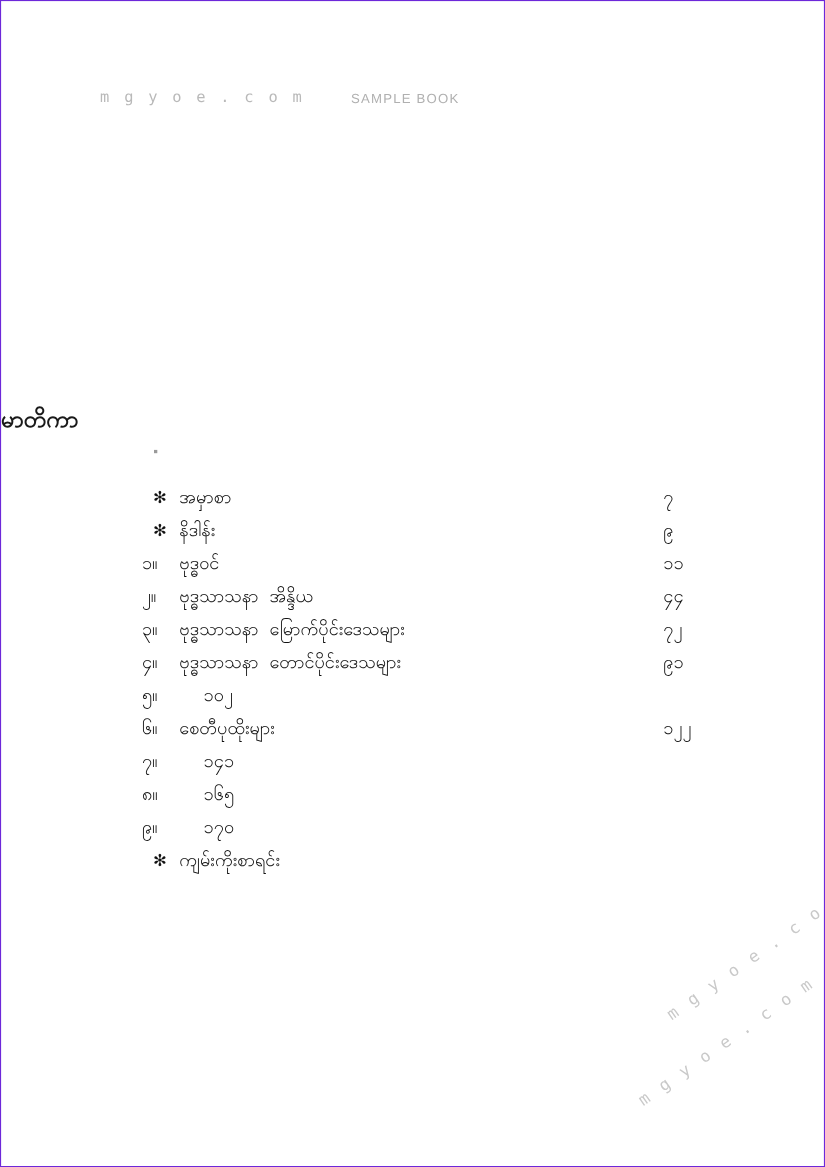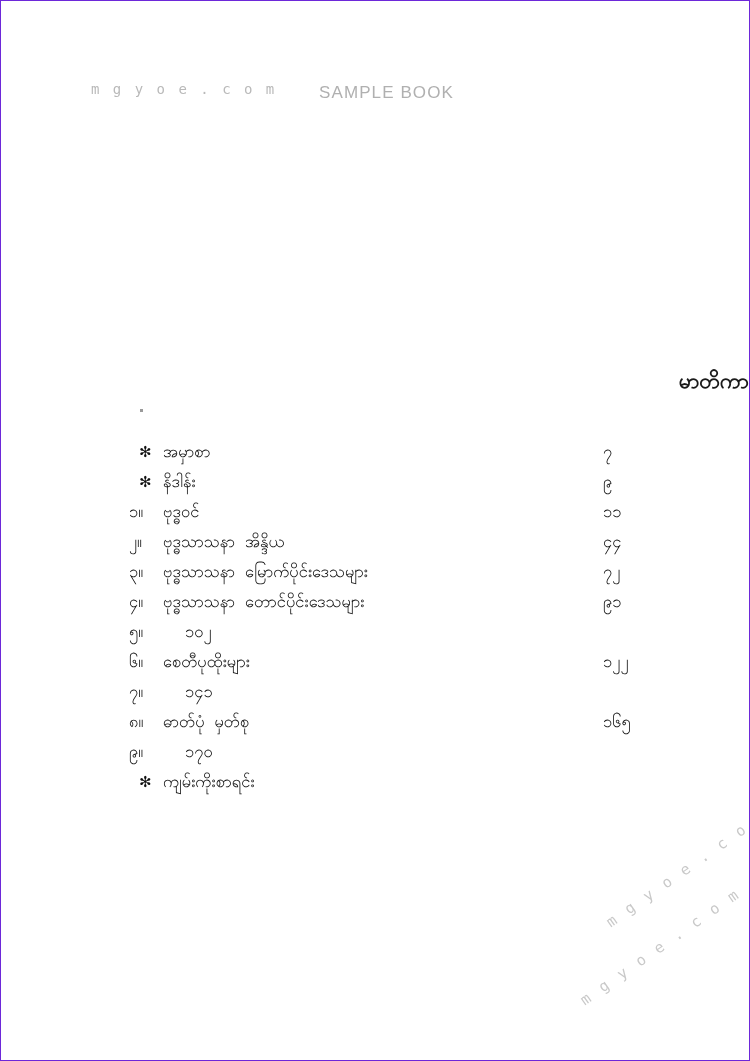--- a/index.html
+++ b/index.html
@@ -30,34 +30,34 @@
     font-size: 14px;
     letter-spacing: 2.5px;
     color: #b9b9b9;
     font-family: "DejaVu Sans Mono", "Liberation Mono", monospace;
     white-space: nowrap;
   }
   .sample-book {
     position: absolute;
     left: 318px;
     top: 82px;
-    font-size: 17px;
+    font-size: 12px;
     letter-spacing: 1.1px;
     color: #b0b0b0;
     font-family: "Liberation Sans", sans-serif;
     white-space: nowrap;
   }
 
   
   .doc-title {
     position: absolute;
     left: 0;
     right: 0;
     top: 366px;
-    text-align: right;
+    text-align: left;
     font-size: 21px;
     font-weight: bold;
     color: #1a1a1a;
     font-family: "DejaVu Sans", "Liberation Sans", sans-serif;
   }
   .tiny-mark {
     position: absolute;
     left: 139px;
     top: 408px;
     width: 3px;
@@ -180,21 +180,20 @@
       <span class="toc-page">၁၂၂</span>
     </div>
 
     <div class="toc-row">
       <span class="toc-num">၇။</span>
       <span class="toc-page">၁၄၁</span>
     </div>
 
     <div class="toc-row">
       <span class="toc-num">၈။</span>
-      <span class="toc-label">ဓာတ်ပုံ မှတ်စု</span>
       <span class="toc-page">၁၆၅</span>
     </div>
 
     <div class="toc-row">
       <span class="toc-num">၉။</span>
       <span class="toc-page">၁၇၀</span>
     </div>
 
     <div class="toc-row">
       <span class="toc-num star">✻</span>

